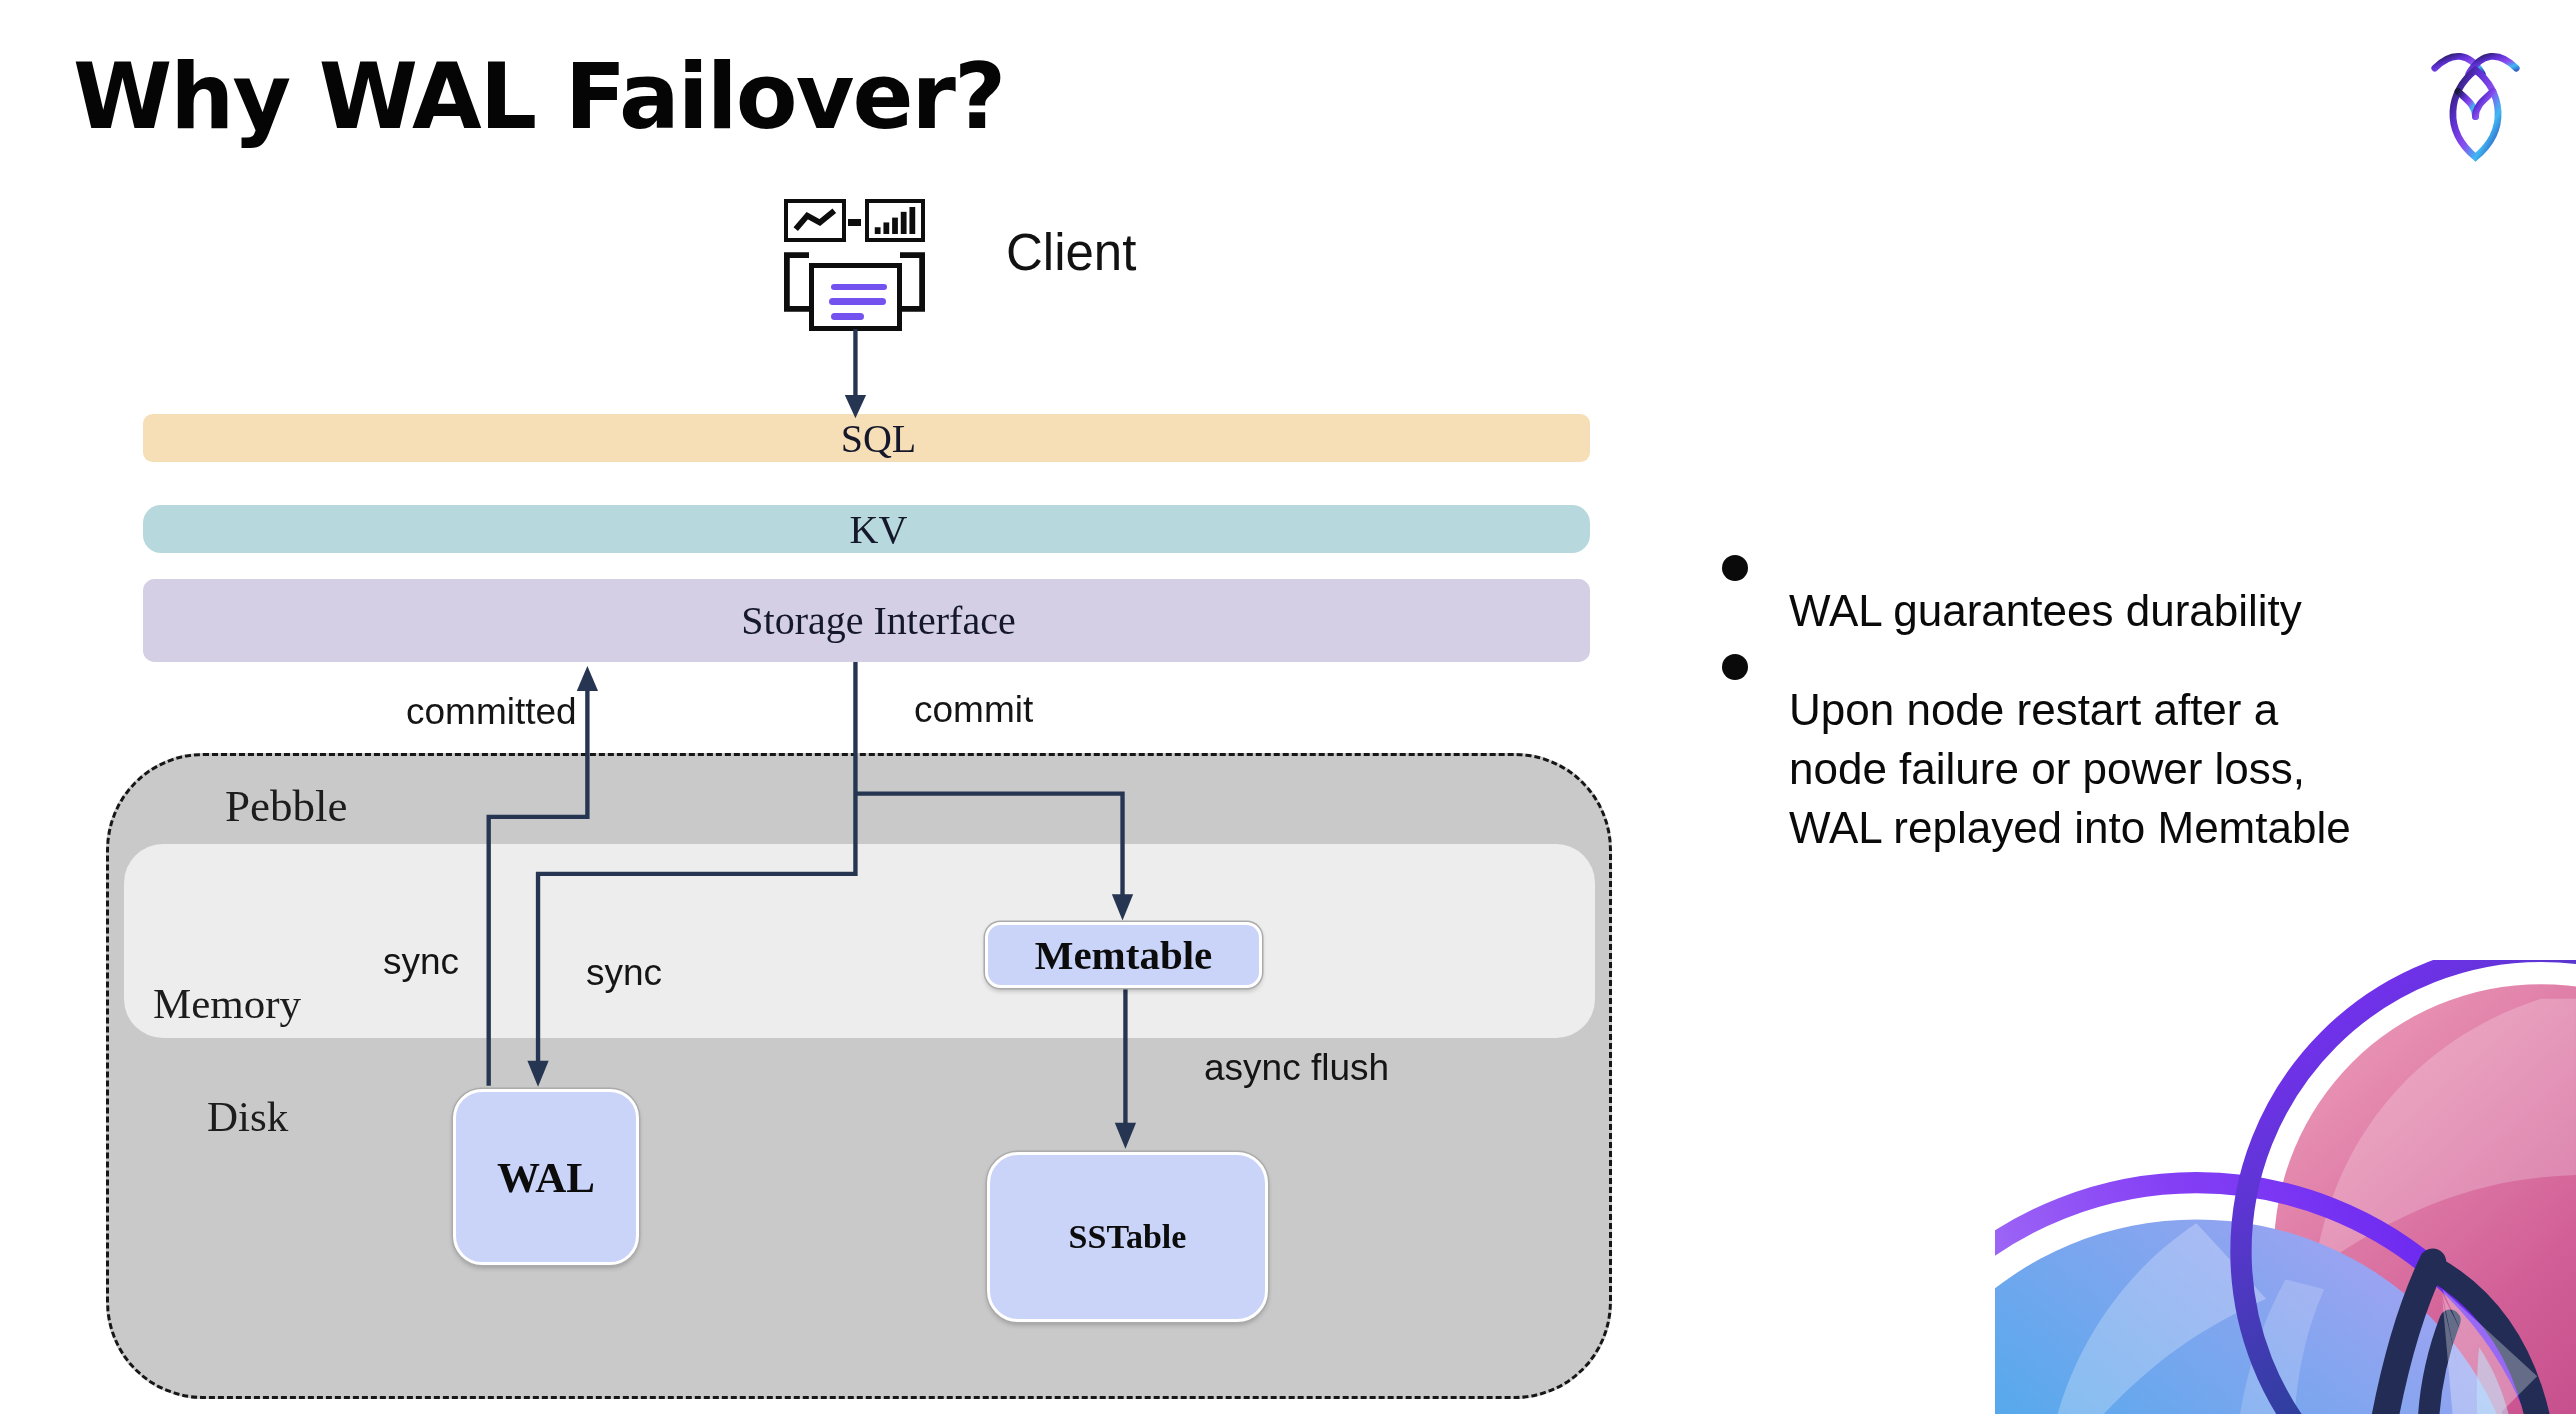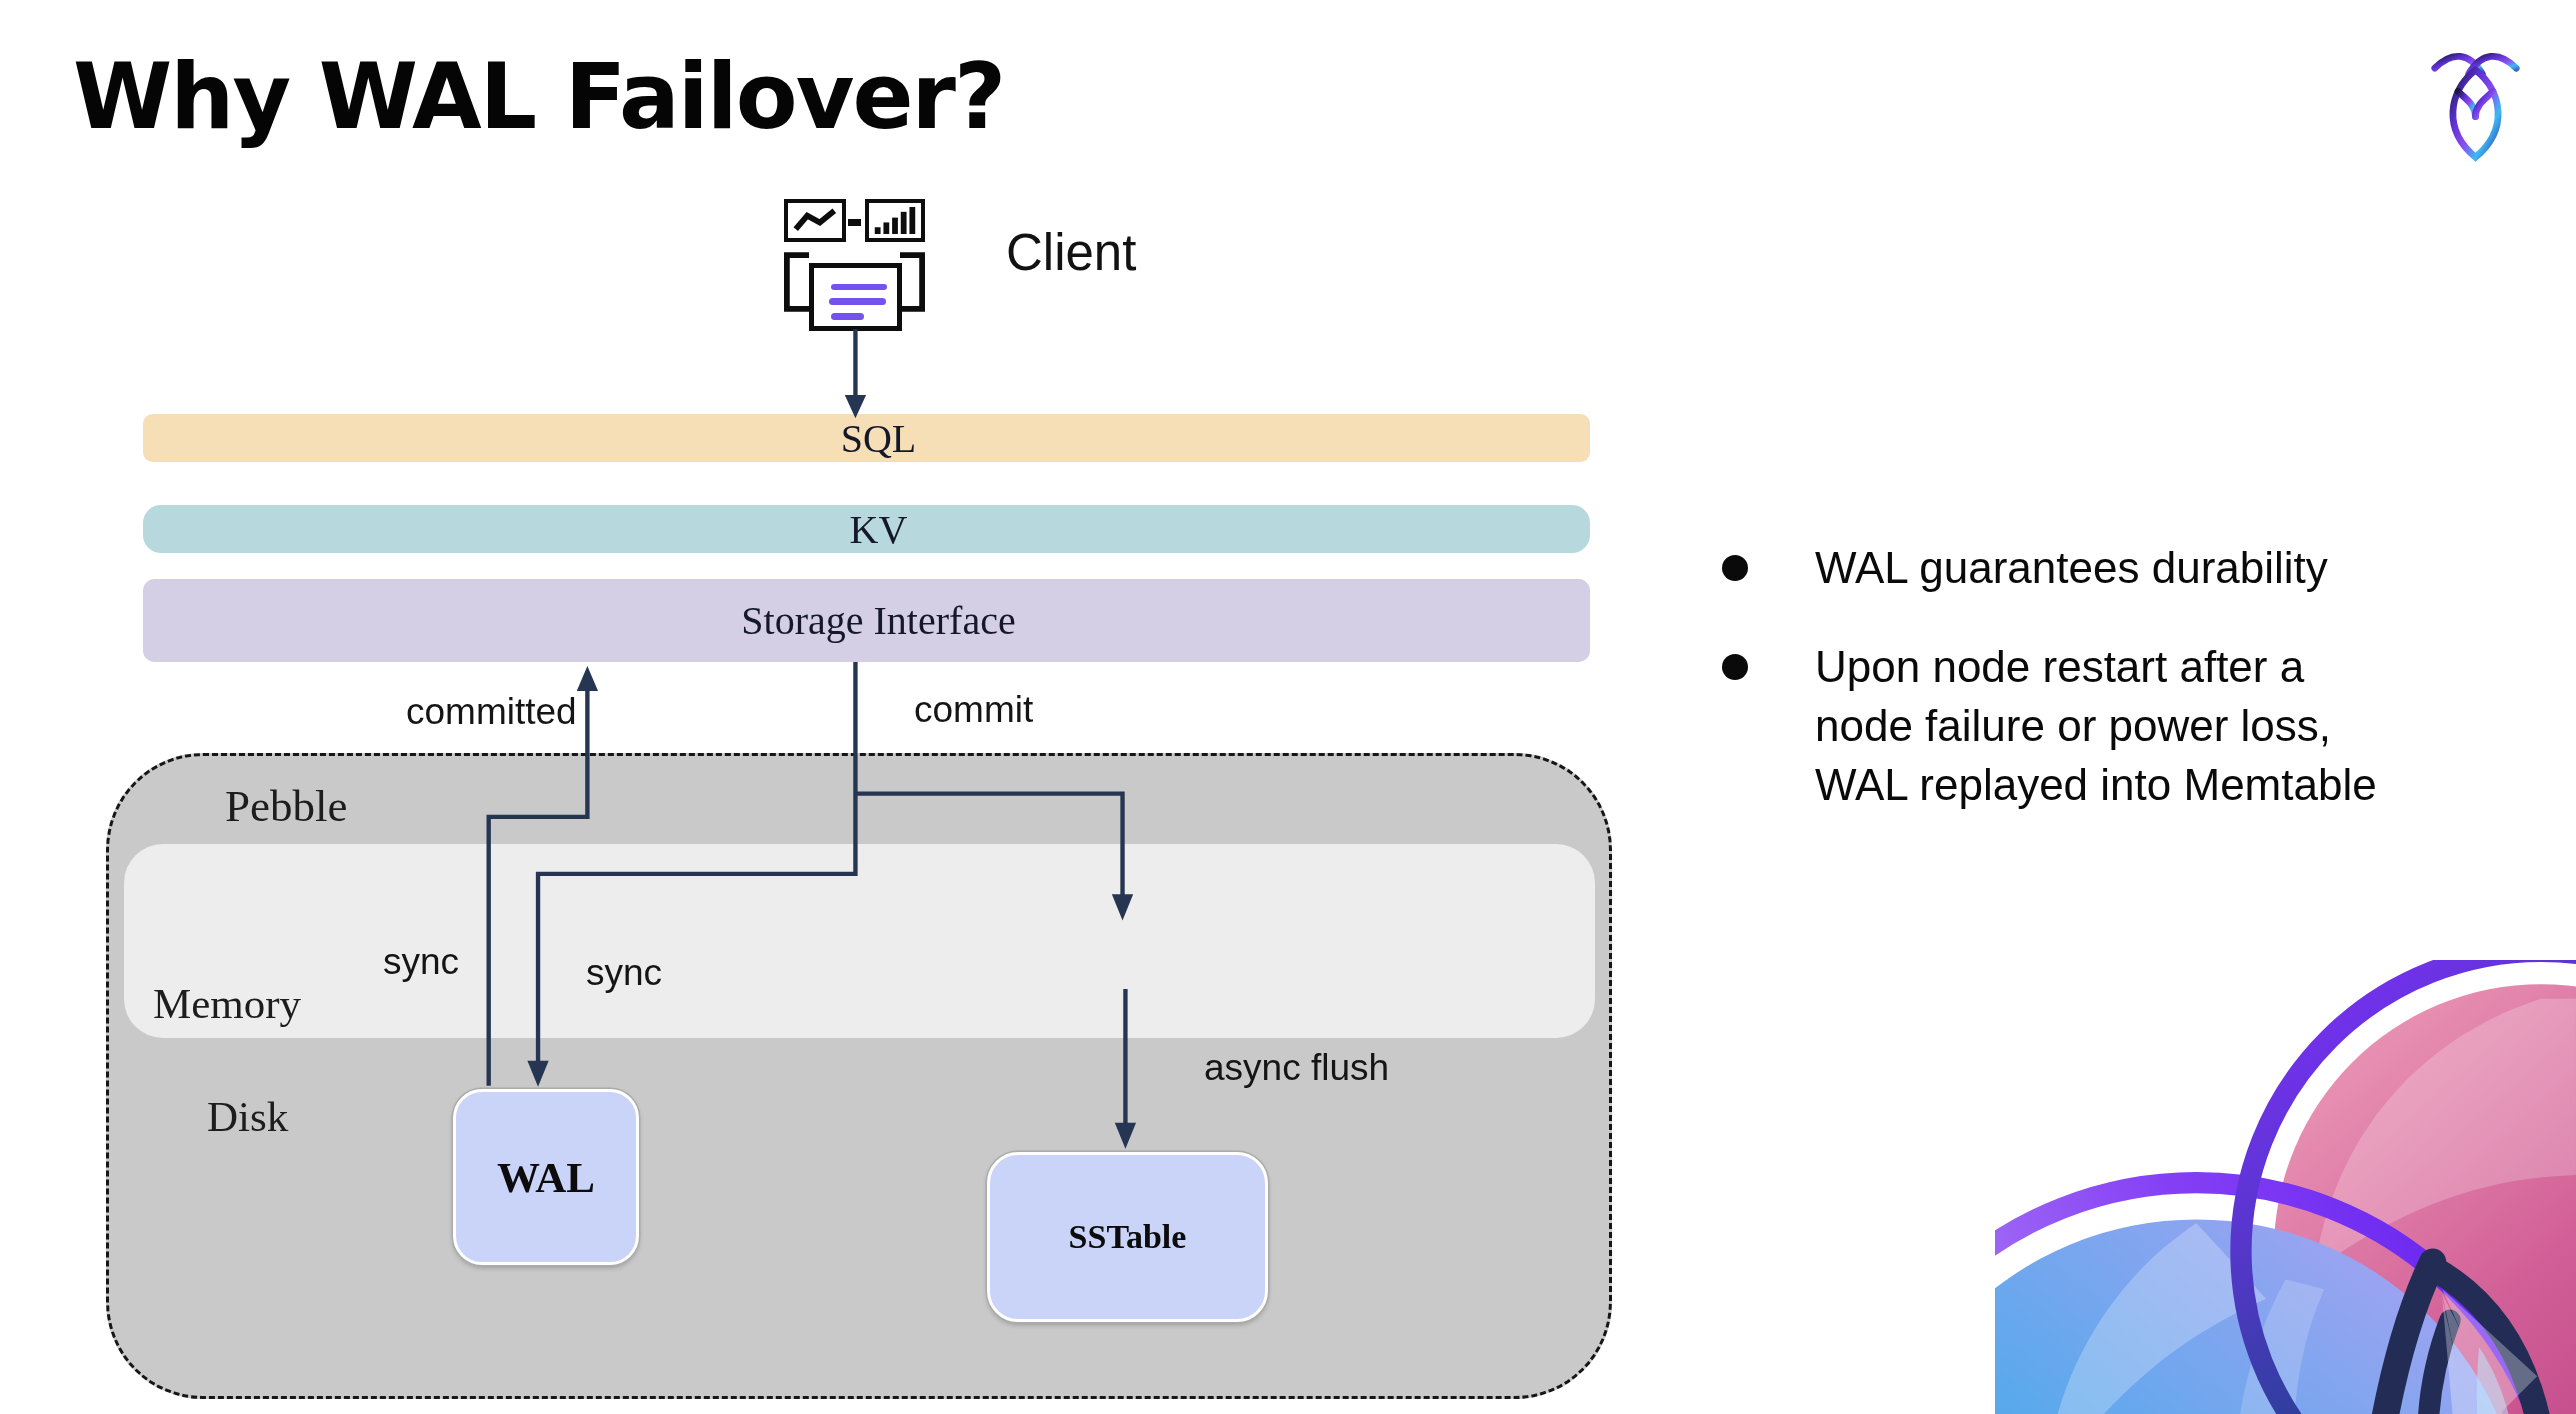--- a/index.html
+++ b/index.html
@@ -36,21 +36,21 @@
   
   .node{position:absolute;background:#c9d4f8;border:3.9px solid #ffffff;box-sizing:border-box;
         box-shadow:0 0 0 1.5px #ababab,0 2.9px 5.8px rgba(0,0,0,.22);
         display:flex;align-items:center;justify-content:center;
         font-family:"Liberation Serif","DejaVu Serif",serif;font-weight:bold;color:#0c0c0c;}
   .node-wal{left:453px;top:1089px;width:186px;height:176px;border-radius:29px;font-size:43px;}
   .node-memtable{left:985px;top:922px;width:277px;height:66px;border-radius:15.5px;font-size:41px;}
   .node-sstable{left:987px;top:1152px;width:281px;height:170px;border-radius:31px;font-size:34px;}
 
   
-  .bullet-row{position:absolute;left:1722px;display:flex;align-items:flex-start;}
+  .bullet-row{position:absolute;left:1722px;display:flex;align-items:flex-start;flex-direction:column;}
   .bullet-dot{width:26px;height:26px;border-radius:50%;background:#0a0a0a;margin-top:17.4px;flex:0 0 auto;}
   .bullet-text{margin-left:67px;font-size:44px;line-height:59px;color:#0a0a0a;width:735px;}
   .bullet-text span{display:block;}
 
   svg{display:block;}
   .overlay{left:0;top:0;pointer-events:none;}
 </style>
 </head>
 <body>
 
@@ -149,20 +149,23 @@
       <path d="M1152 1160 L1174 1160 L1163 1187 Z"></path>
     </g>
   </svg>
 
   <div class="sans-label" style="left:406px;top:691px;">committed</div>
   <div class="sans-label" style="left:914px;top:689px;">commit</div>
   <div class="sans-label" style="left:383px;top:941px;">sync</div>
   <div class="sans-label" style="left:586px;top:952px;">sync</div>
   <div class="sans-label" style="left:1204px;top:1047px;">async flush</div>
 
+  <div class="node node-memtable">
+    <span>Memtable</span>
+  </div>
   <div class="node node-wal">
     <span>WAL</span>
   </div>
   <div class="node node-sstable">
     <span>SSTable</span>
   </div>
 
   <div class="bullet-row" style="top:538px;">
     <div class="bullet-dot"></div>
     <div class="bullet-text">

